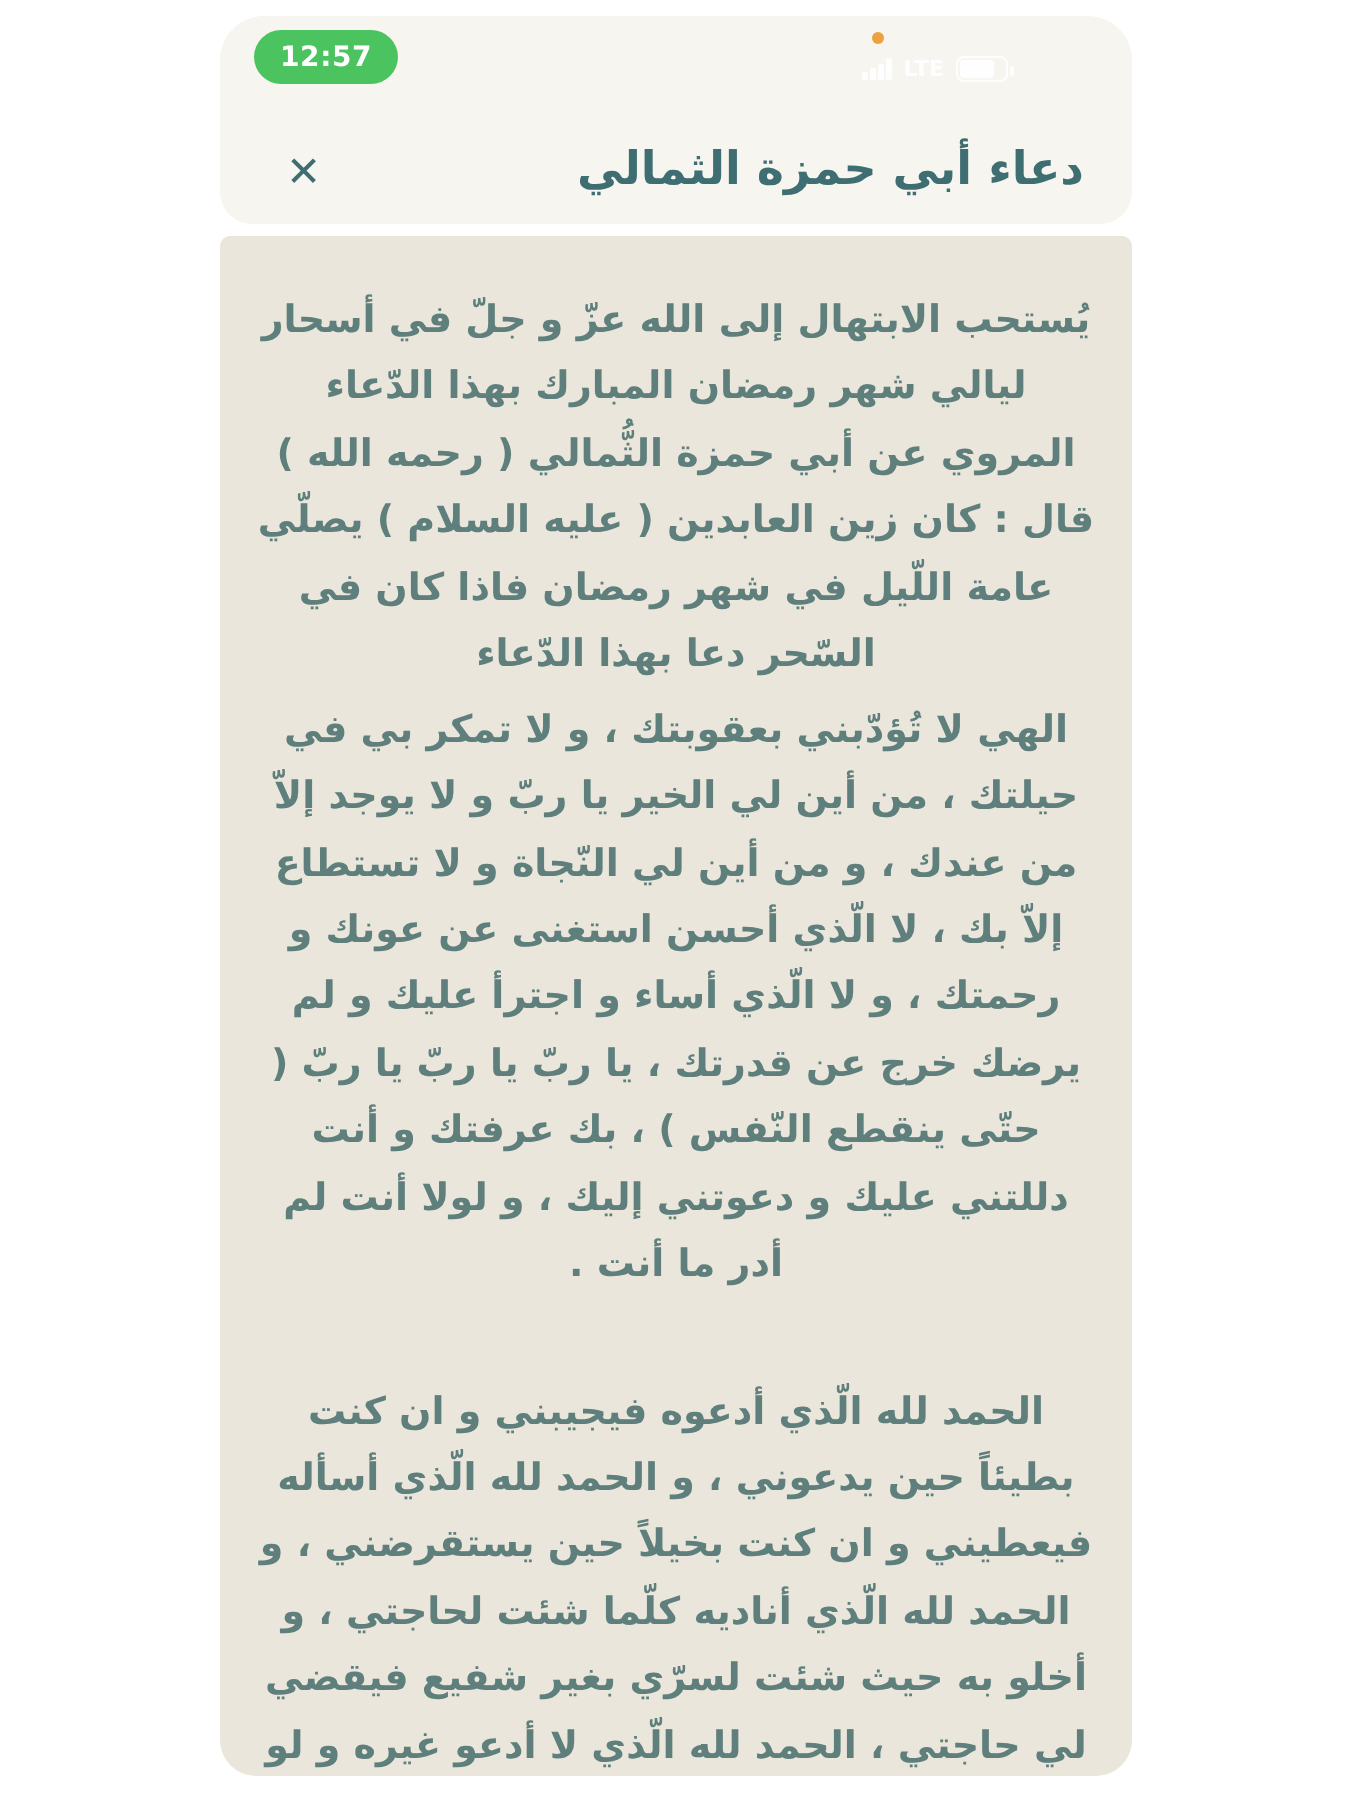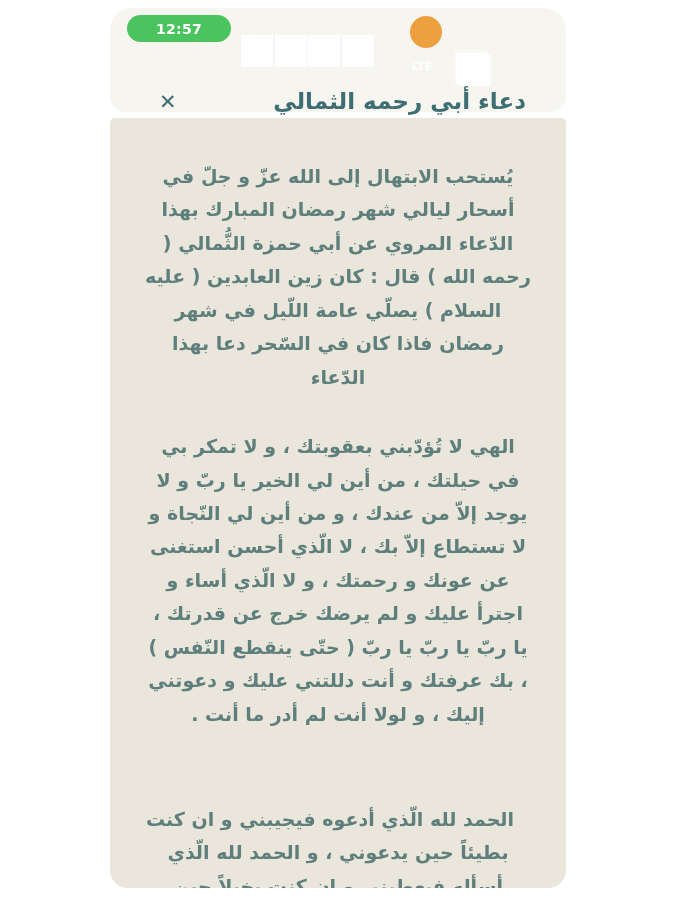--- a/index.html
+++ b/index.html
@@ -1,15 +1,15 @@
 <!DOCTYPE html>
 <html><head>
 <meta charset="utf-8">
 <style>
-  * { margin: 0; padding: 16px; box-sizing: border-box; }
+  * { margin: 0; padding: 0; box-sizing: border-box; }
   html, body { width: 675px; height: 900px; background: #ffffff; font-family: "DejaVu Sans", sans-serif; overflow: hidden; }
 
   .phone {
     position: absolute; left: 110px; top: 8px; width: 456px; height: 880px;
   }
 
   
   .header-card {
     position: absolute; top: 0; left: 0; right: 0; height: 104px;
     background: #f7f5ef;
@@ -91,21 +91,21 @@
       </span>
       <span class="lte">LTE</span>
       <span class="battery">
         <span class="fill"></span>
           <span class="nub"></span>
       </span>
     </div>
 
     <div class="title-row">
       <span class="close-btn">✕</span>
-      <h1 class="page-title">دعاء أبي رحمه الثمالي</h1>
+      <h1 class="page-title">دعاء أبي حمزة الثمالي</h1>
     </div>
 
   </div>
 
   <div class="content-card">
     <p class="p1">يُستحب الابتهال إلى الله عزّ و جلّ في أسحار ليالي شهر رمضان المبارك بهذا الدّعاء المروي عن أبي حمزة الثُّمالي ( رحمه الله ) قال : كان زين العابدين ( عليه السلام ) يصلّي عامة اللّيل في شهر رمضان فاذا كان في السّحر دعا بهذا الدّعاء</p>
     <p class="p2">الهي لا تُؤدّبني بعقوبتك ، و لا تمكر بي في حيلتك ، من أين لي الخير يا ربّ و لا يوجد إلاّ من عندك ، و من أين لي النّجاة و لا تستطاع إلاّ بك ، لا الّذي أحسن استغنى عن عونك و رحمتك ، و لا الّذي أساء و اجترأ عليك و لم يرضك خرج عن قدرتك ، يا ربّ يا ربّ يا ربّ ( حتّى ينقطع النّفس ) ، بك عرفتك و أنت دللتني عليك و دعوتني إليك ، و لولا أنت لم أدر ما أنت .</p>
     <p class="p3"><span>الحمد لله الّذي أدعوه فيجيبني و ان كنت بطيئاً حين يدعوني ، و الحمد لله الّذي أسأله فيعطيني و ان كنت بخيلاً حين يستقرضني ، و الحمد لله الّذي أناديه كلّما شئت لحاجتي ، و أخلو به حيث شئت لسرّي بغير شفيع فيقضي لي حاجتي ، الحمد لله الّذي لا أدعو غيره و لو دعوت غيره لم يستجب لي دعائي ، و الحمد لله الّذي لا أرجو غيره و لو رجوت غيره لأخلف رجائي ، و الحمد لله الّذي وكلني إليه فأكرمني و لم يكلني إلى النّاس فيهينوني ، و الحمد لله الّذي تحبّب إليّ و هو غني عنّي ، و الحمد لله الّذي </span></p>
   </div>
 

